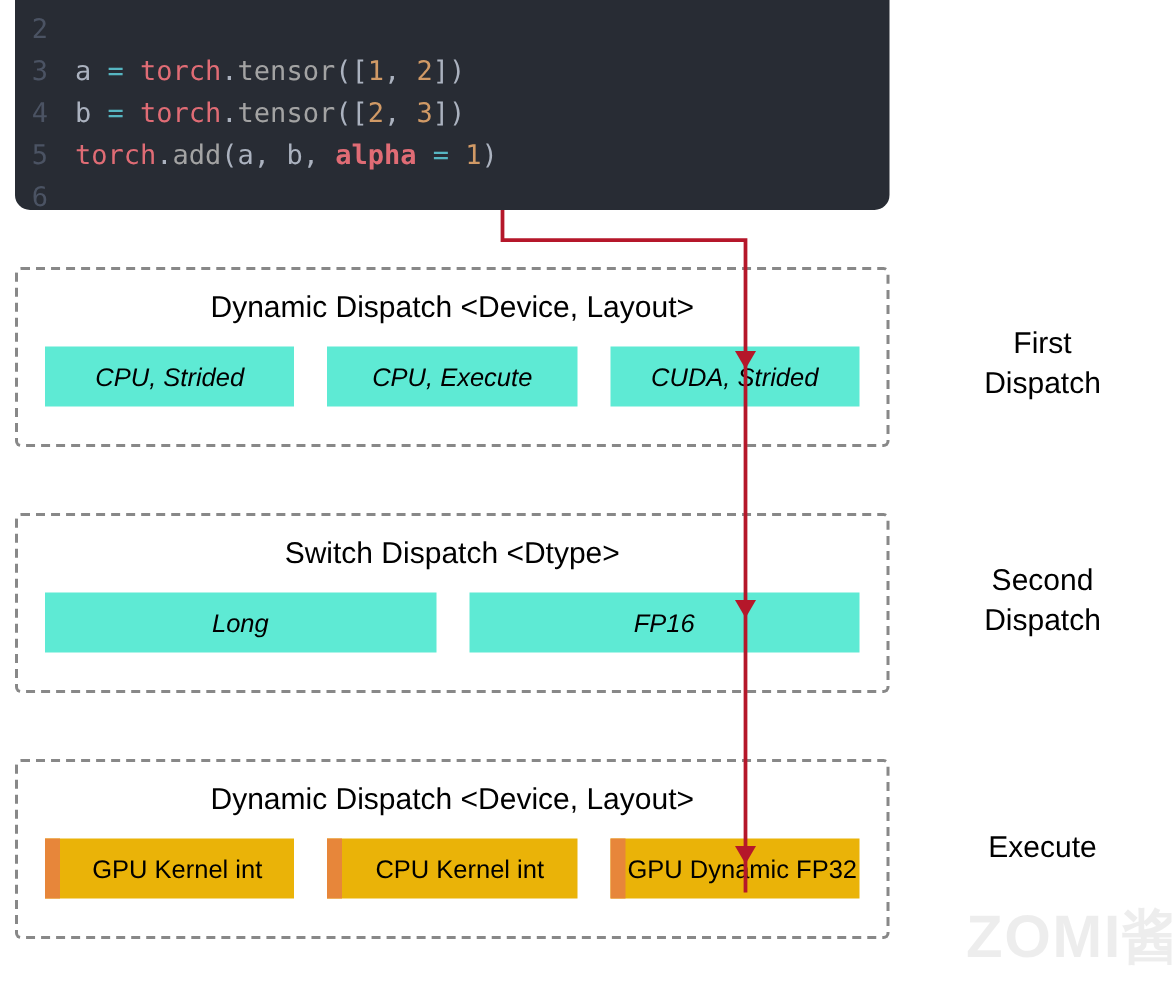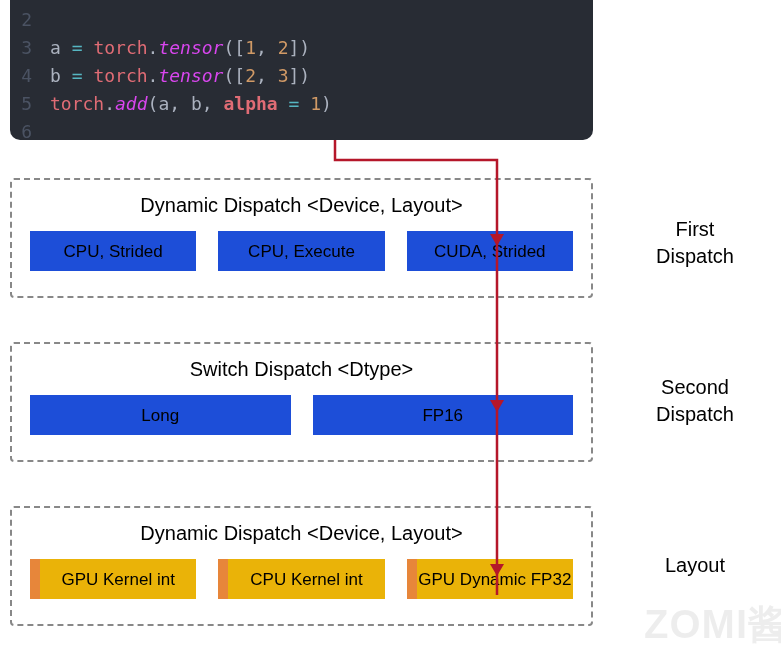--- a/index.html
+++ b/index.html
@@ -41,21 +41,21 @@
     text-align: right;
     color: #4b5363;
     padding-right: 18px;
     user-select: none;
   }
   .code { white-space: pre; }
   .t-var   { color: #abb2bf; }
   .t-op    { color: #56b6c2; }
   .t-obj   { color: #e06c75; }
   .t-punct { color: #abb2bf; }
-  .t-func  { color: #d946ef; font-style: italic; }
+  .t-func  { color: #a3a3a3; }
   .t-num   { color: #d19a66; }
   .t-kw    { color: #e06c75; font-weight: bold; }
 
   
   .dispatch-box {
     position: absolute;
     left: 10px;
     width: 583px;
     border: 2px dashed #888;
     border-radius: 4px;
@@ -78,21 +78,21 @@
   }
   .item {
     flex: 1;
     height: 40px;
     display: flex;
     align-items: center;
     justify-content: center;
     font-size: 17px;
     line-height: 1;
   }
-  .item-green  { background: #1d4ed8; }
+  .item-green  { background: #5eead4; font-style: italic; }
   .item-orange { background: #eab308; border-left: 10px solid #e7863a; }
 
   
   .side-label {
     position: absolute;
     left: 620px;
     width: 150px;
     font-size: 20px;
     text-align: center;
     line-height: 1.35;
@@ -171,21 +171,21 @@
     <div class="dispatch-title">Dynamic Dispatch &lt;Device, Layout&gt;</div>
     <div class="items-row">
       <div class="item item-orange">GPU Kernel int</div>
       <div class="item item-orange">CPU Kernel int</div>
       <div class="item item-orange">GPU Dynamic FP32</div>
     </div>
   </div>
 
   <div class="side-label side1">First<br>Dispatch</div>
   <div class="side-label side2">Second<br>Dispatch</div>
-  <div class="side-label side3">Layout</div>
+  <div class="side-label side3">Execute</div>
 
   <div class="watermark">ZOMI酱</div>
 
   <svg class="arrows">
     <defs>
       <marker id="ah" markerWidth="12" markerHeight="12" refX="6" refY="6" orient="auto">
         <path d="M1,1 L11,6 L1,11 Z" fill="#b5172a"></path>
       </marker>
     </defs>
     <g id="arrow-group" stroke="#b5172a" stroke-width="2.5" fill="none">

